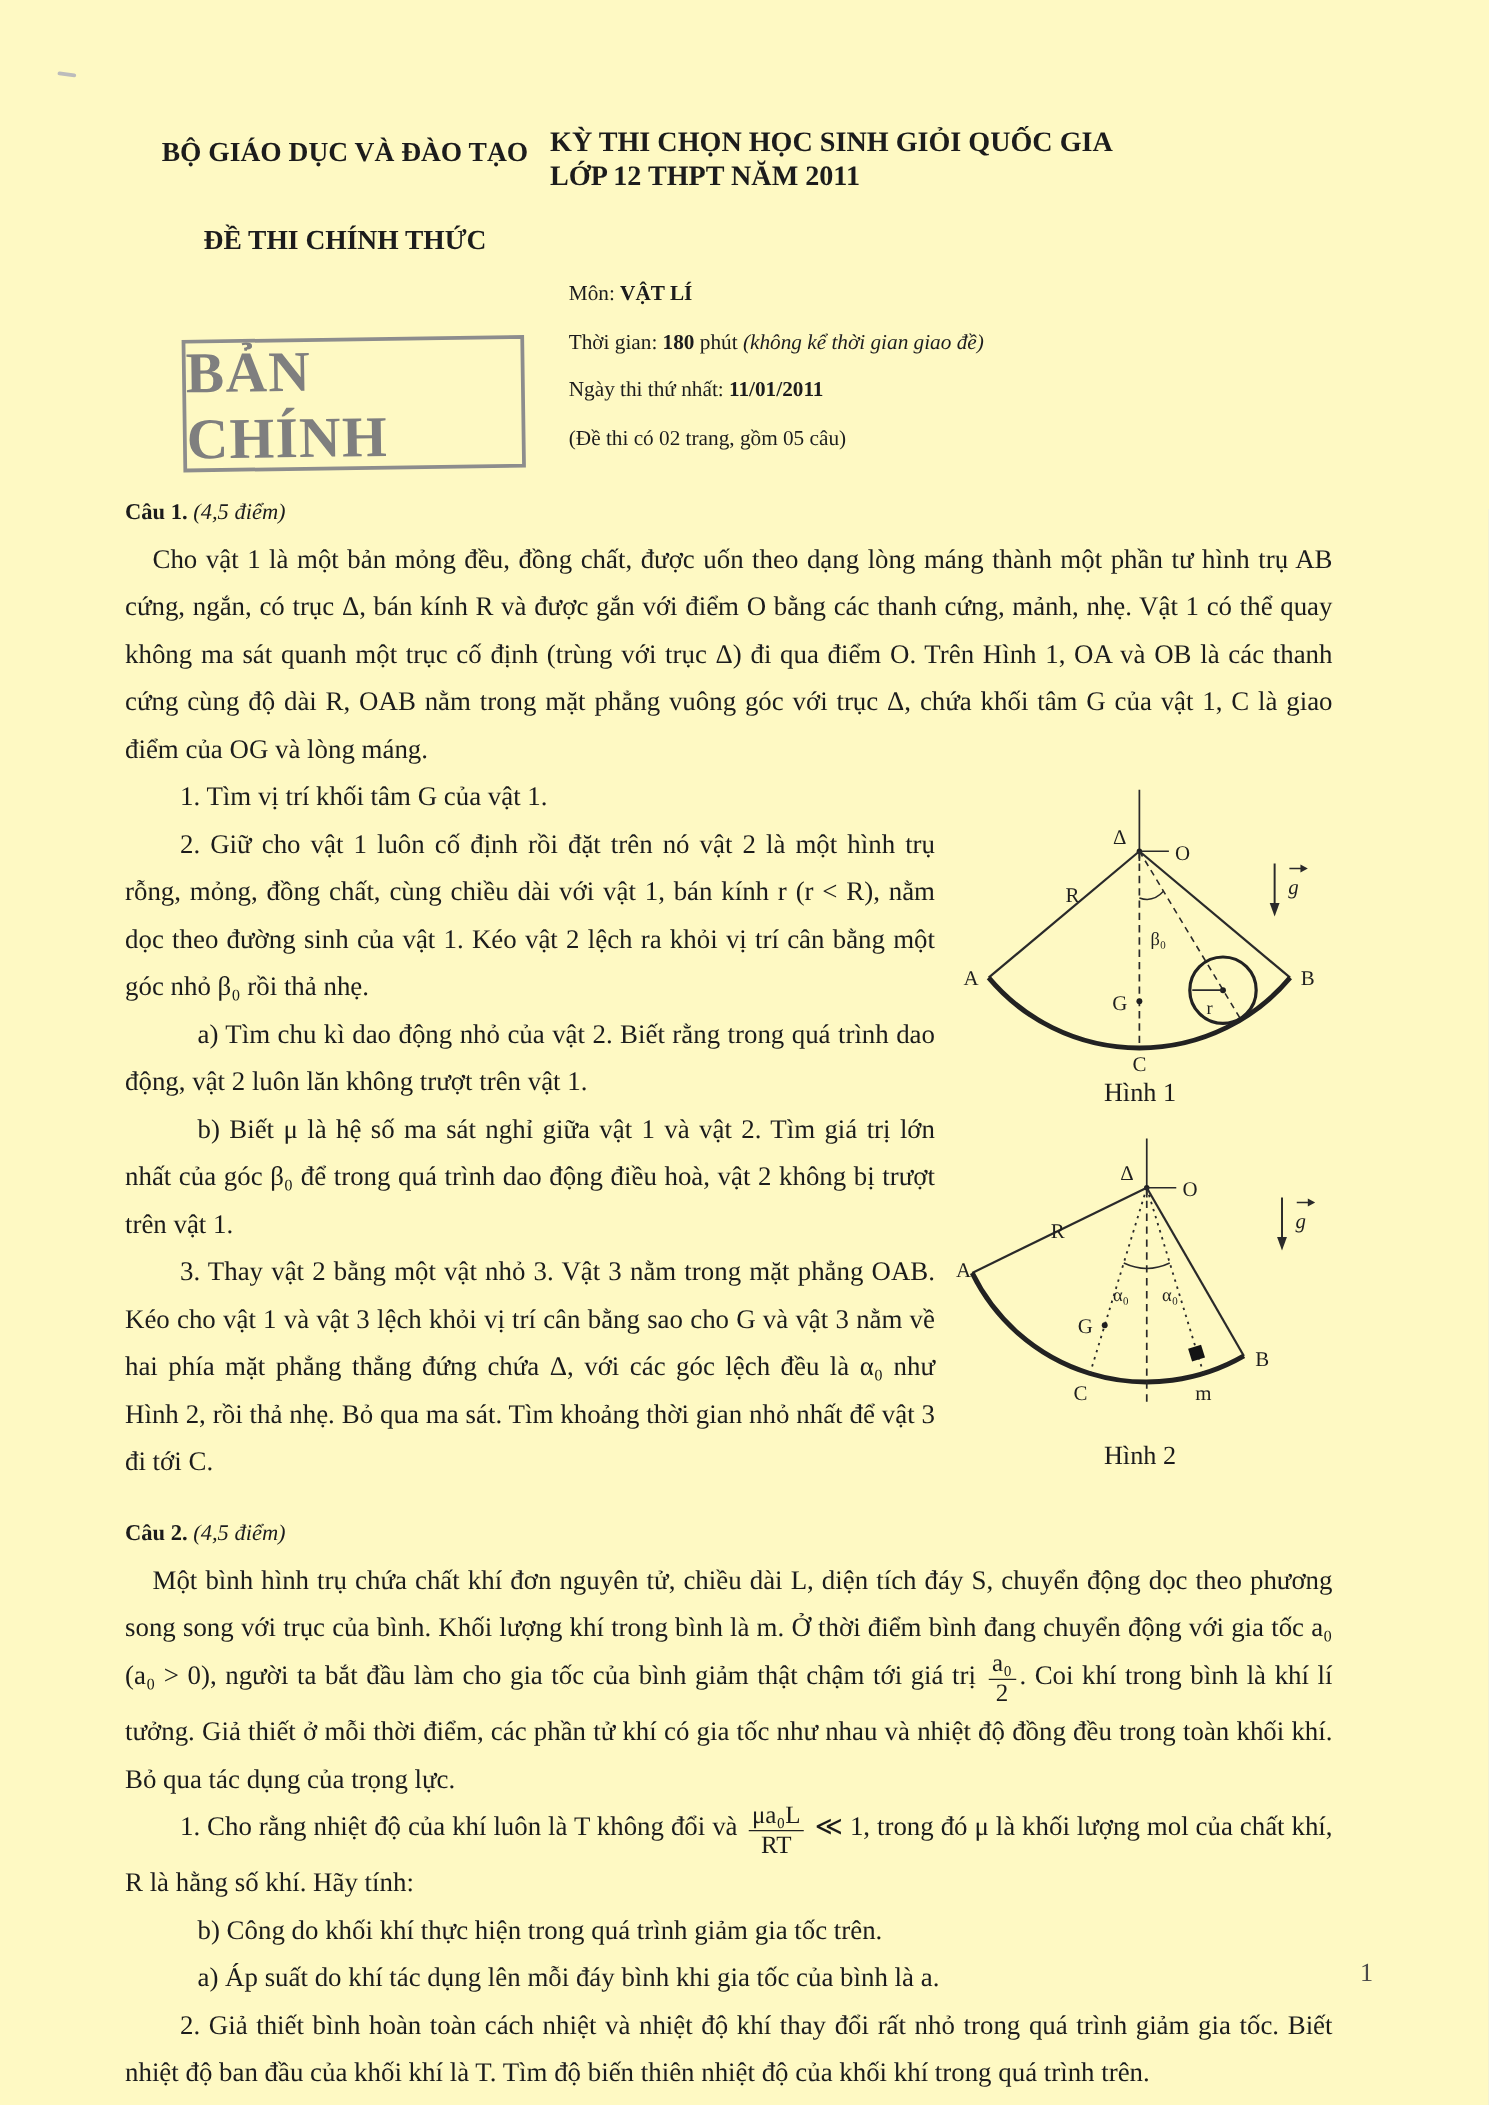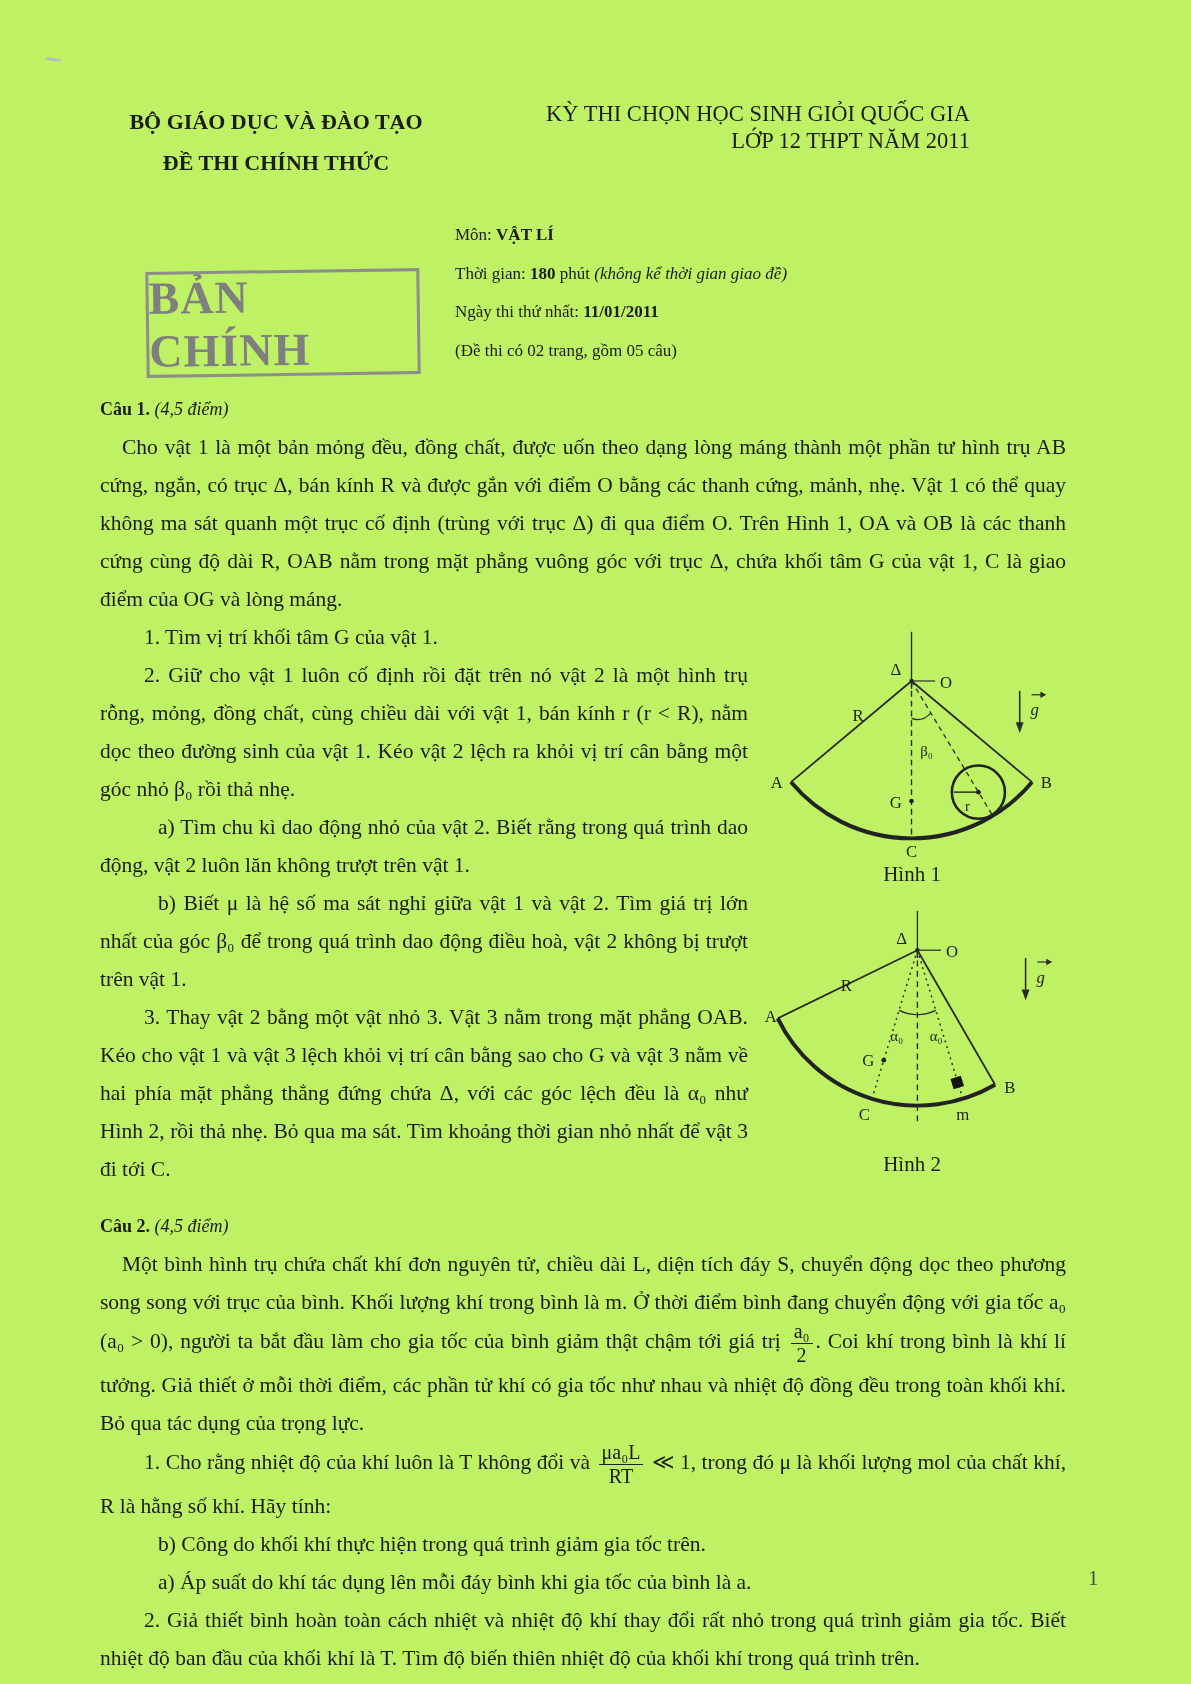--- a/index.html
+++ b/index.html
@@ -1,26 +1,26 @@
 <!DOCTYPE html>
 <html><head>
 <meta charset="utf-8">
 <style>
   html,body{margin:0;padding:0;background:#e8e8e6;}
   .page{
-    position:relative;width:1191px;height:1684px;background:#bef264;
+    position:relative;width:1191px;height:1684px;background:#fef9c3;
     font-family:"Liberation Serif","DejaVu Serif",serif;color:#1c1c1c;
     overflow:hidden;margin:0 auto;
   }
   .b{font-weight:bold}
   .i{font-style:italic}
   .artifact{position:absolute;left:46px;top:58px;width:15px;height:3px;background:#bcbcbc;border-radius:2px;transform:rotate(7deg)}
   .hdr-left{position:absolute;left:106px;top:110px;width:340px;text-align:center;font-weight:bold;font-size:22px;line-height:1.1}
-  .hdr-left .line2{margin-top:17px}
-  .hdr-right{position:absolute;left:440px;top:102px;width:530px;text-align:right;font-weight:normal;font-size:22.5px;line-height:1.1}
+  .hdr-left .line2{margin-top:46px}
+  .hdr-right{position:absolute;left:440px;top:102px;width:530px;text-align:left;font-weight:bold;font-size:22.5px;line-height:1.1}
   .hdr-right .line2{margin-top:2px}
   .stamp{
     position:absolute;left:146px;top:270px;width:268px;height:100px;
     border:3px solid #8d8d8d;display:flex;align-items:center;justify-content:center;
     color:#7f7f7f;font-weight:bold;font-size:46px;letter-spacing:1px;
     transform:rotate(-0.8deg);
   }
   .info{position:absolute;left:455px;top:216px;font-size:17px;line-height:38.5px;white-space:nowrap}
   .body{position:absolute;left:100px;top:390px;width:966px;font-size:21.5px;line-height:38px;text-align:justify}
   .body p{margin:0}

